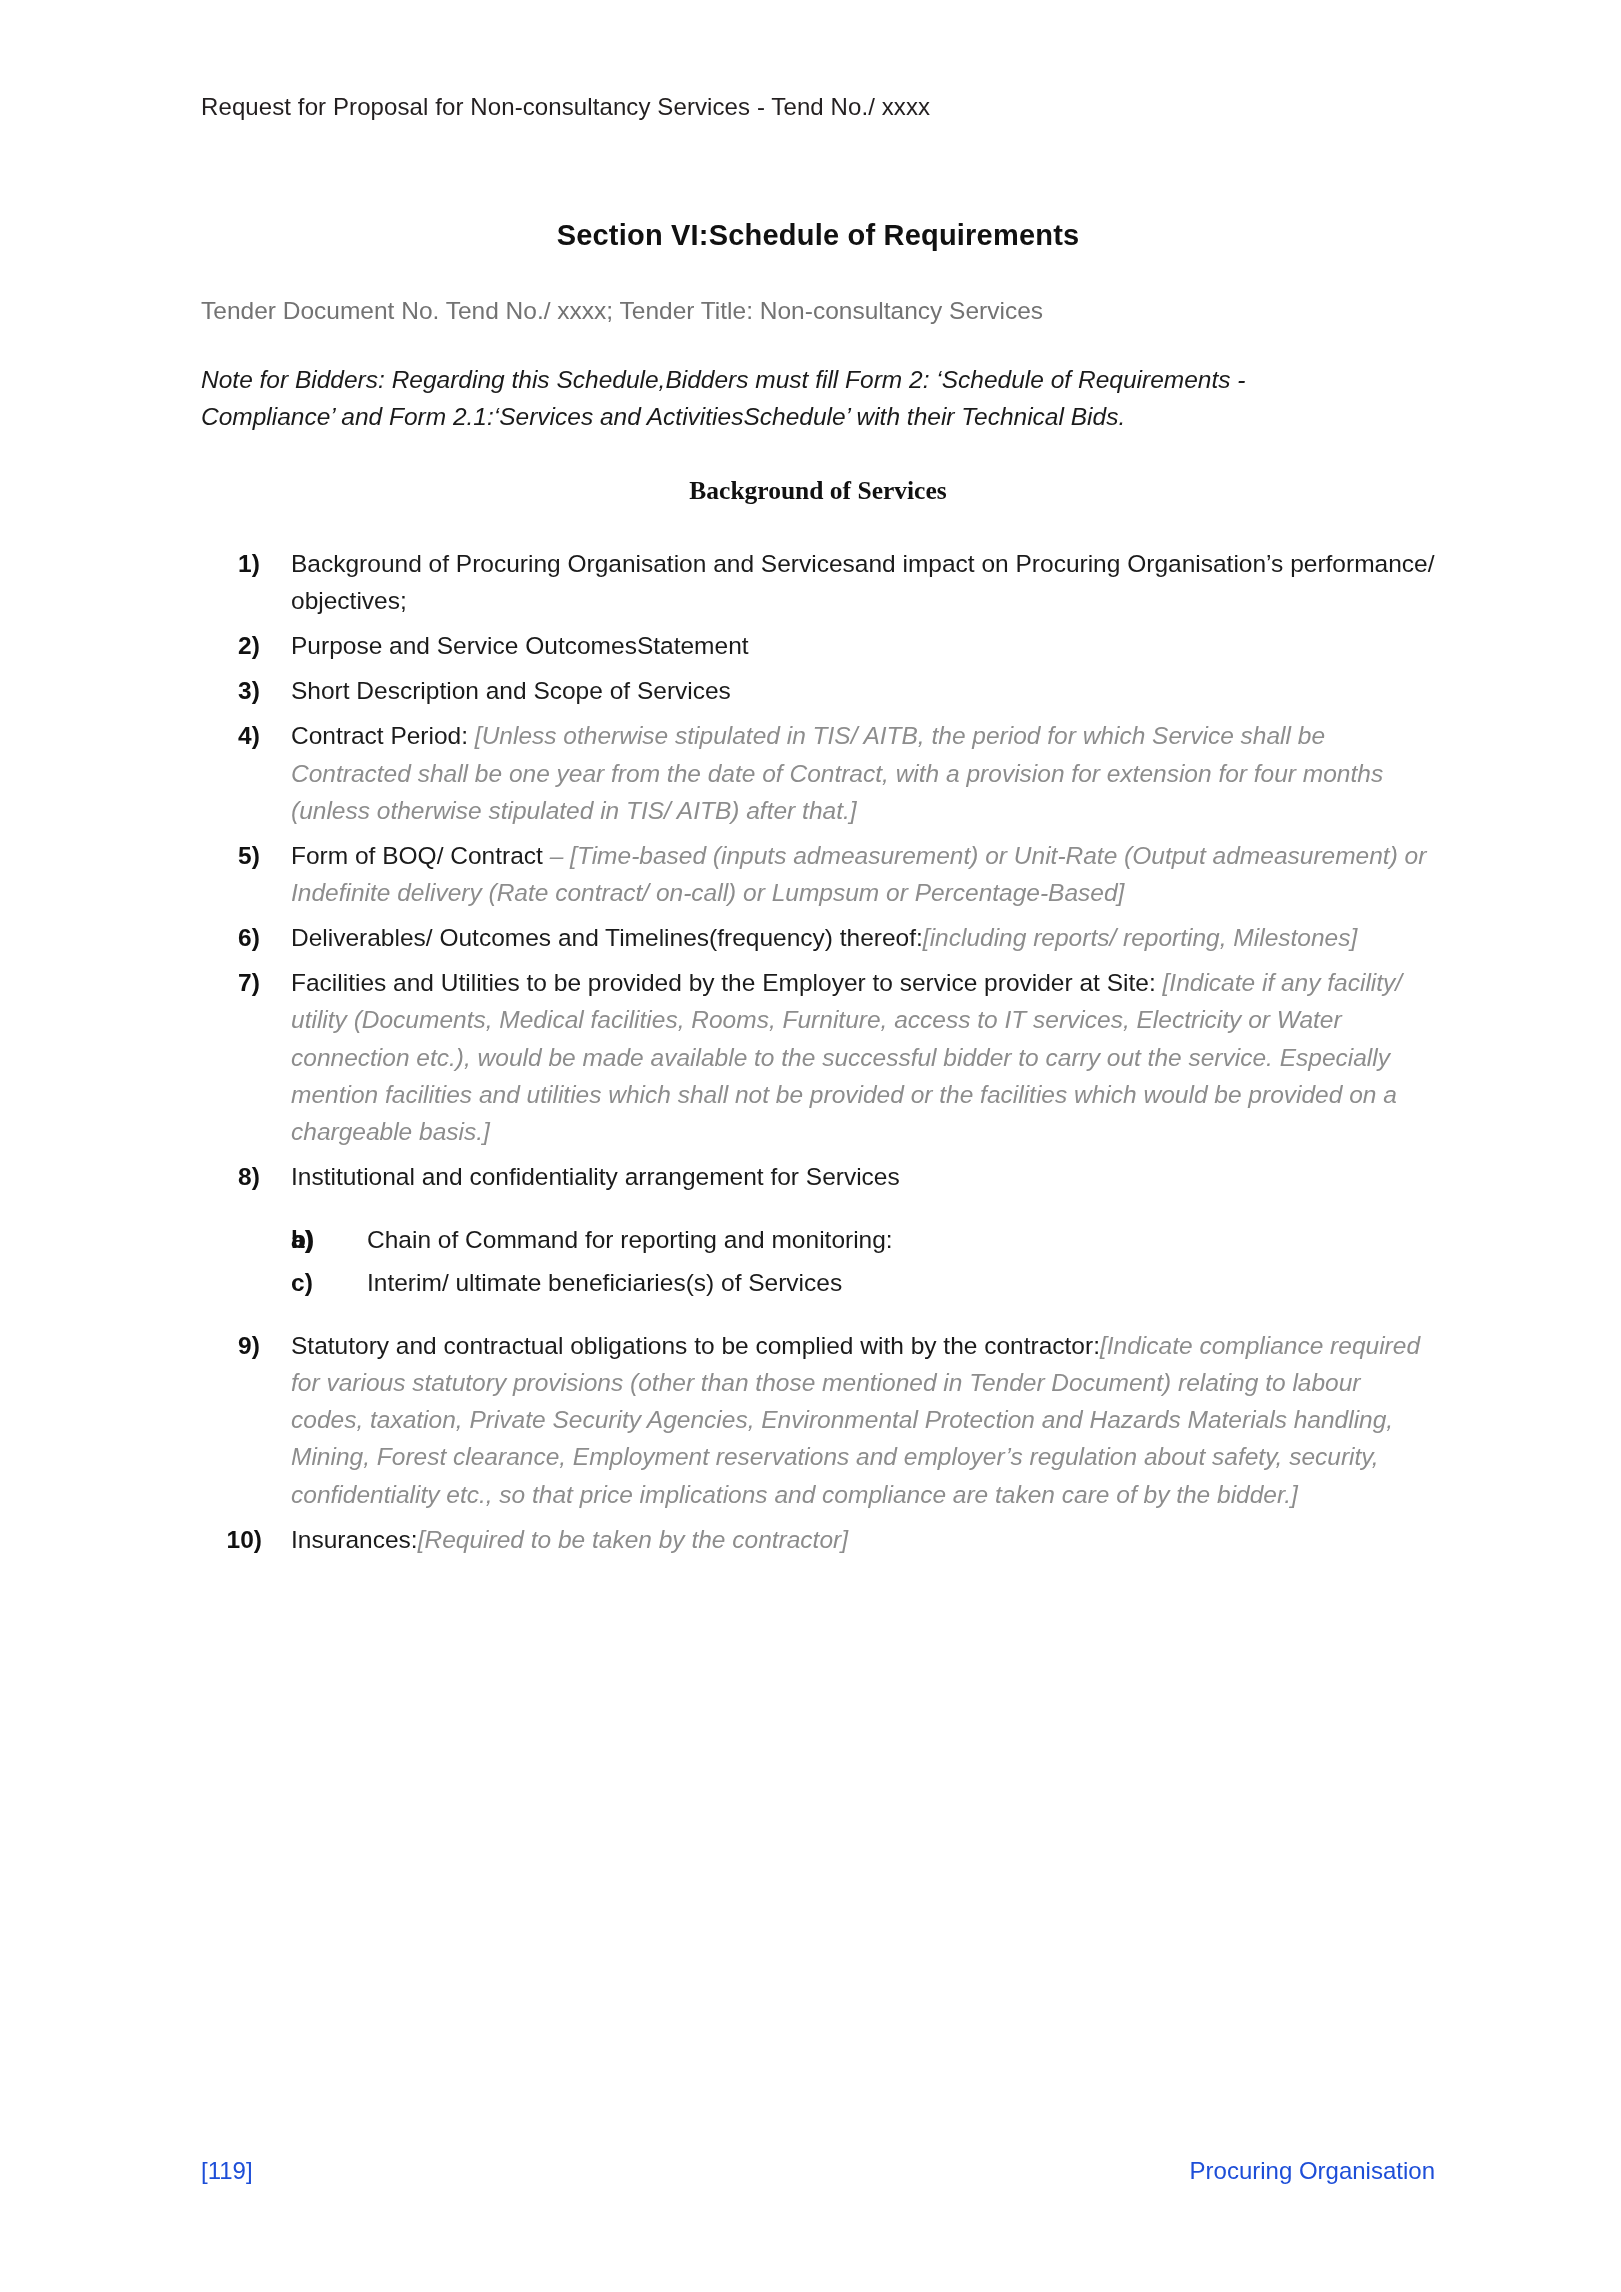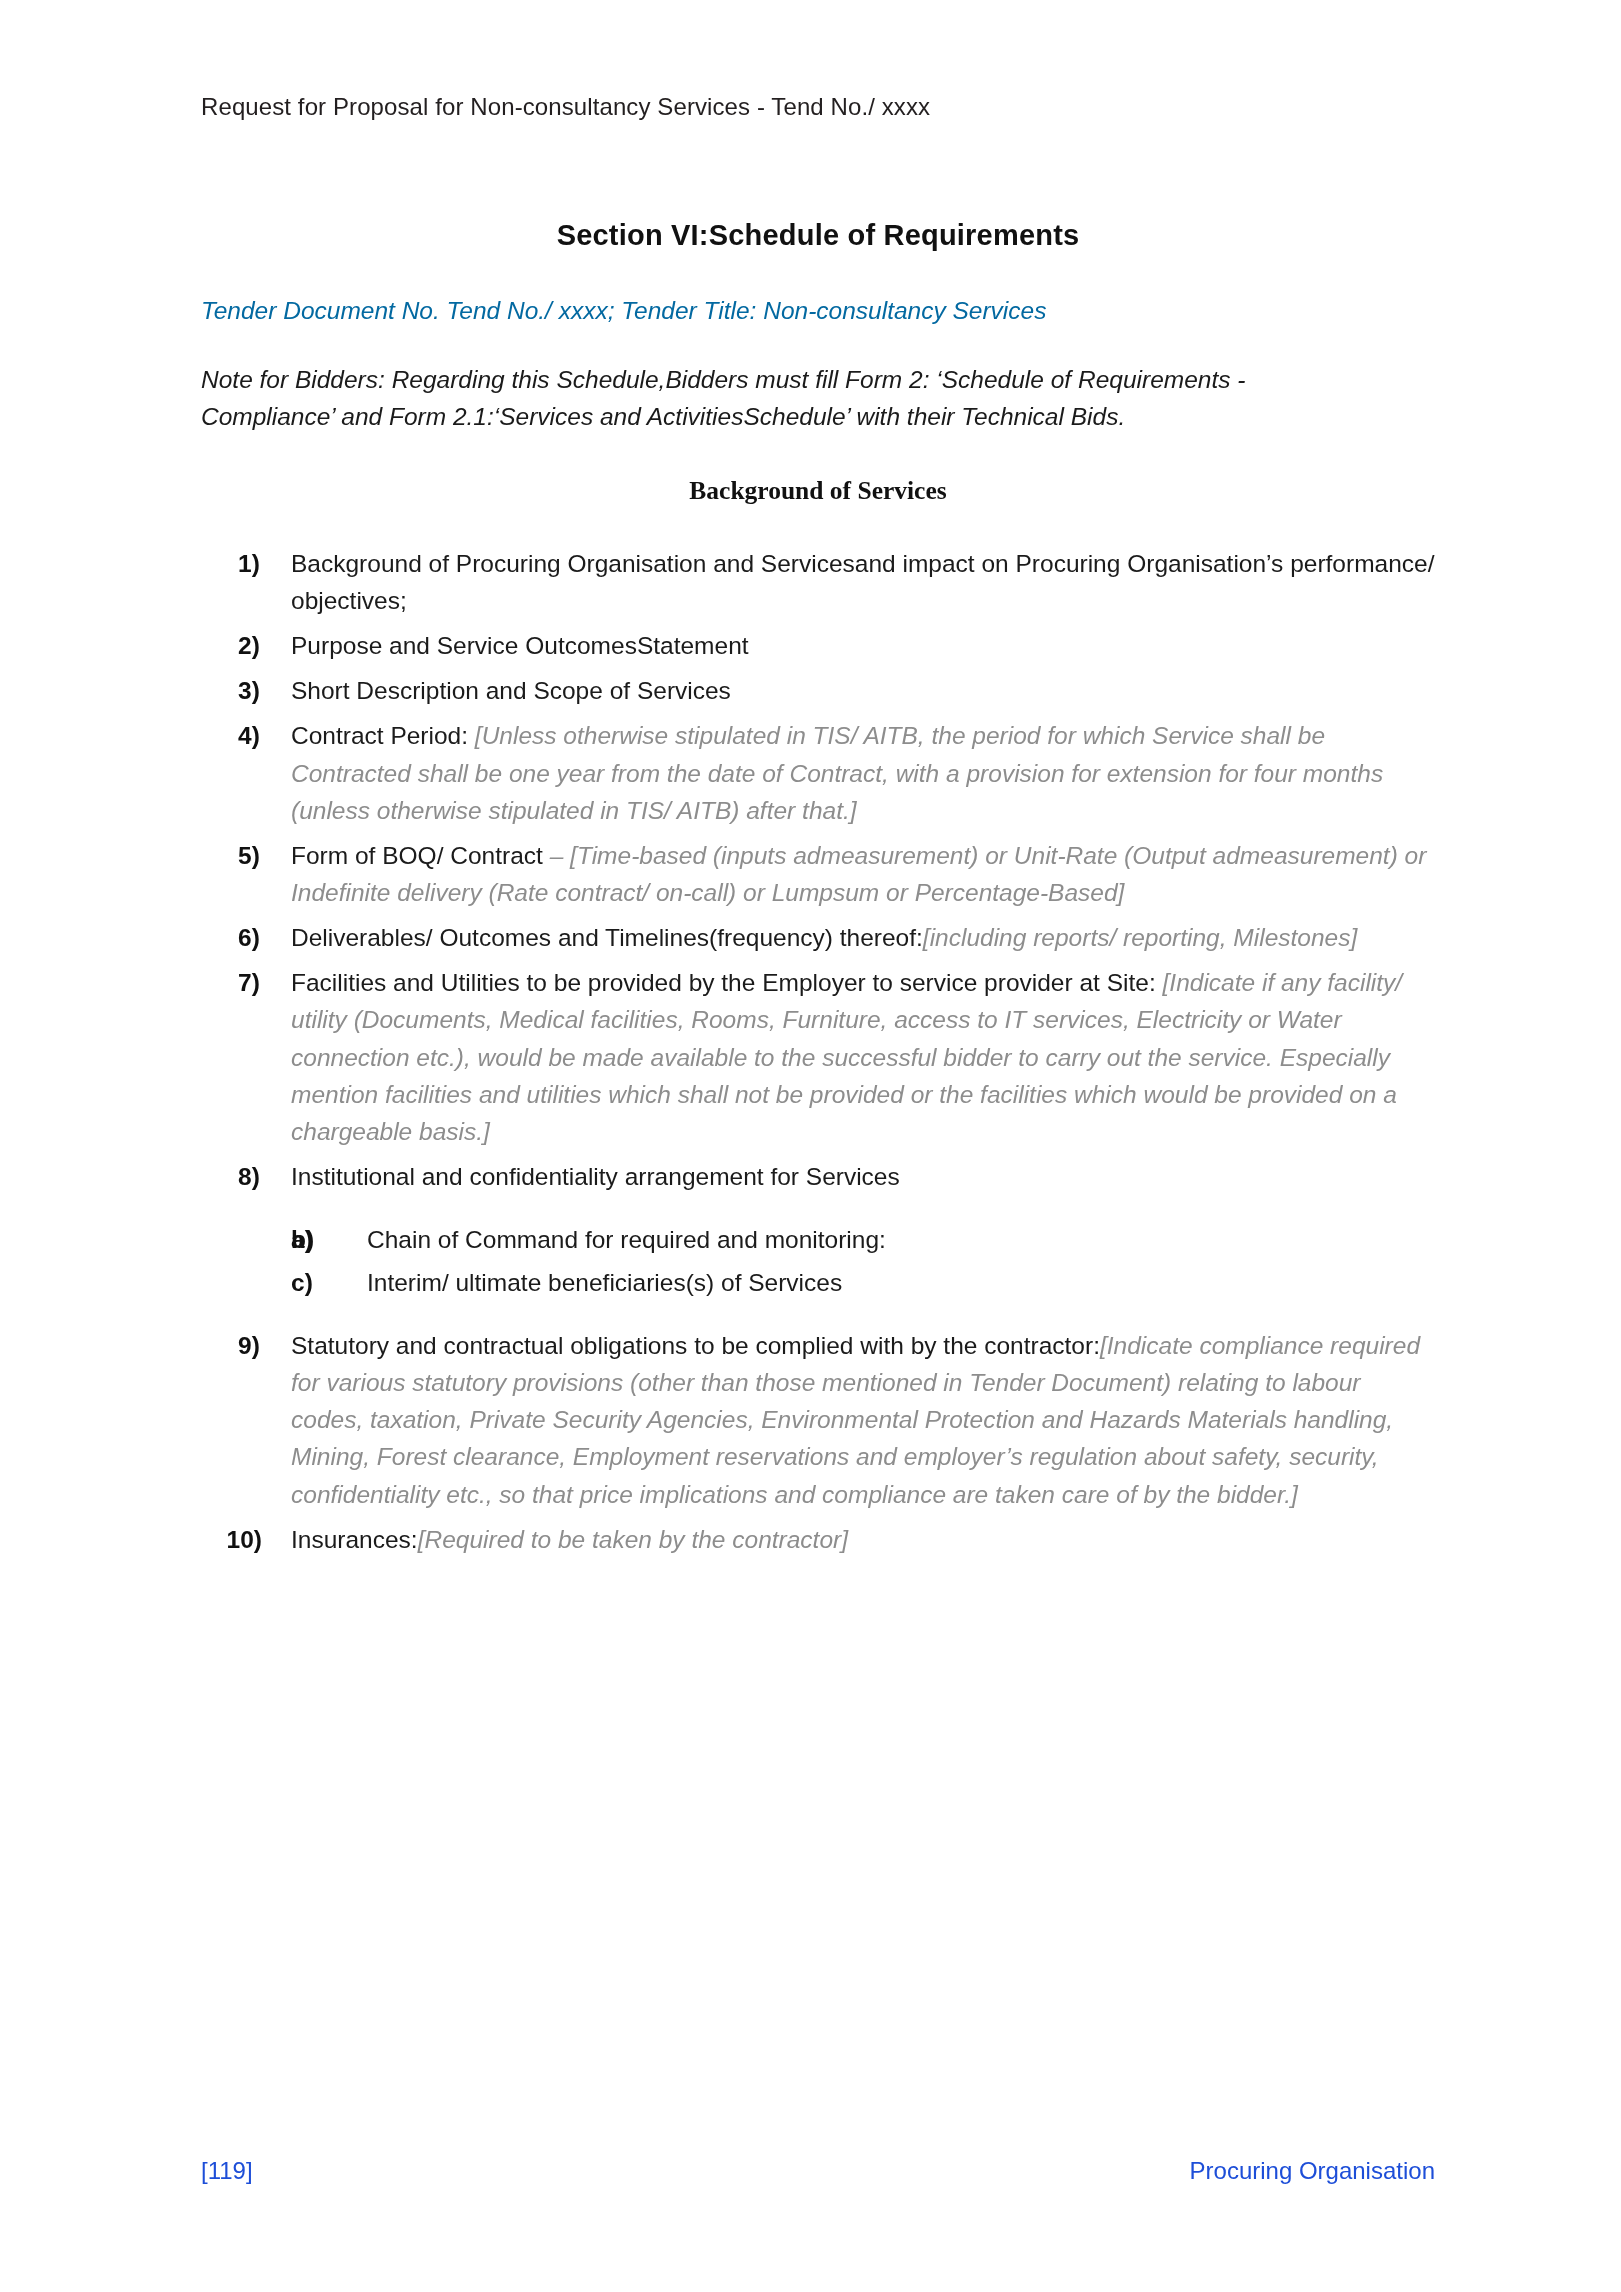--- a/index.html
+++ b/index.html
@@ -36,22 +36,21 @@
     text-align: center;
     margin: 0 0 41px 0;
     color: #111;
     letter-spacing: 0.2px;
   }
   p.doc-line {
     font-family: "Liberation Sans", sans-serif;
     font-size: 24.5px;
     line-height: 1.45;
     margin: 0 0 32px 0;
-    color: #0369a1;
-    font-style: italic;
+    color: #737373;
   }
   p.note {
     font-family: "Liberation Sans", sans-serif;
     font-style: italic;
     font-size: 24.5px;
     line-height: 1.52;
     margin: 0 0 41px 0;
     color: #1b1b1b;
     max-width: 1157px;
   }
@@ -183,21 +182,21 @@
 
     <li>
       <span class="marker">8)</span>
       <span>Institutional and confidentiality arrangement for Services</span>
       <ol class="sub-list sub-indent">
         <li>
           <span class="marker">a)</span>
         </li>
         <li>
           <span class="marker">b)</span>
-          <span>Chain of Command for required and monitoring:</span>
+          <span>Chain of Command for reporting and monitoring:</span>
         </li>
         <li>
           <span class="marker">c)</span>
           <span>Interim/ ultimate beneficiaries(s) of Services</span>
         </li>
       </ol>
     </li>
 
     <li>
       <span class="marker">9)</span>

